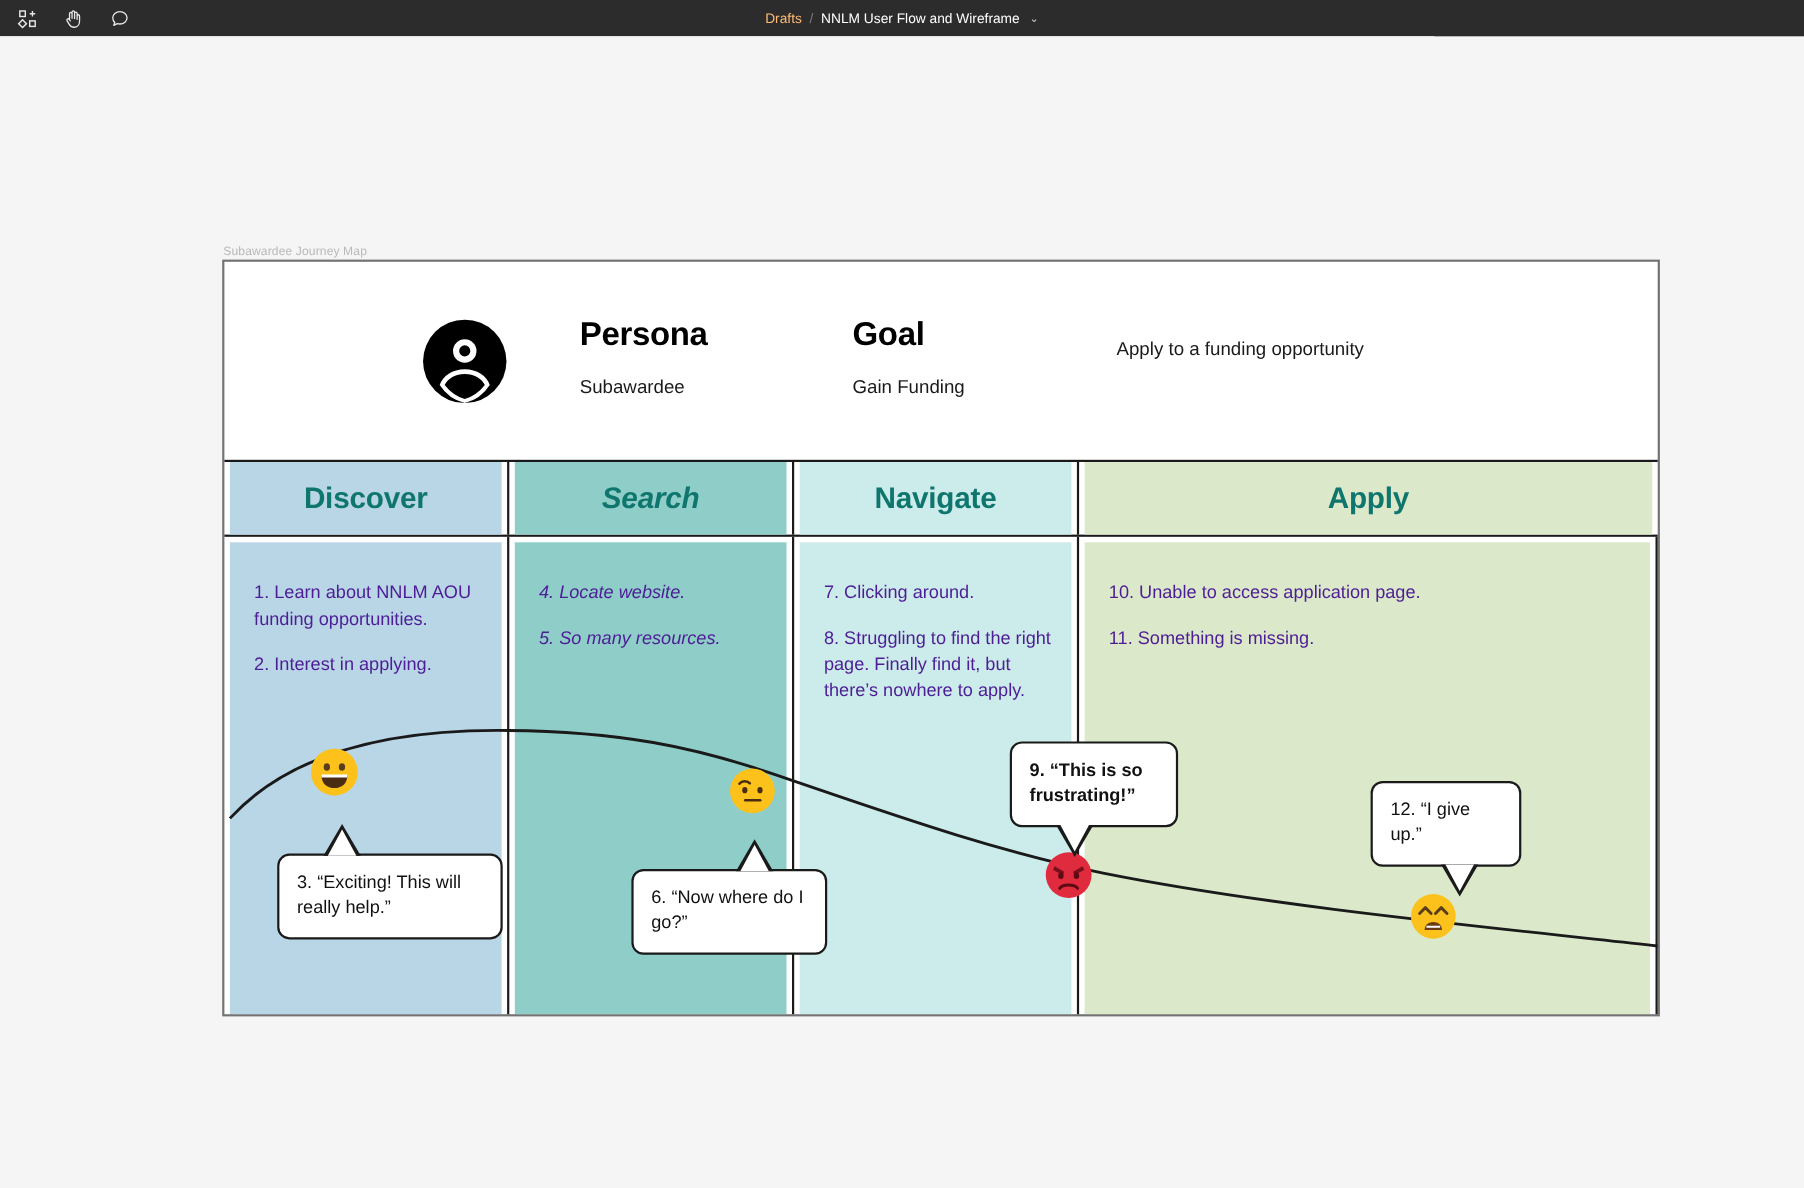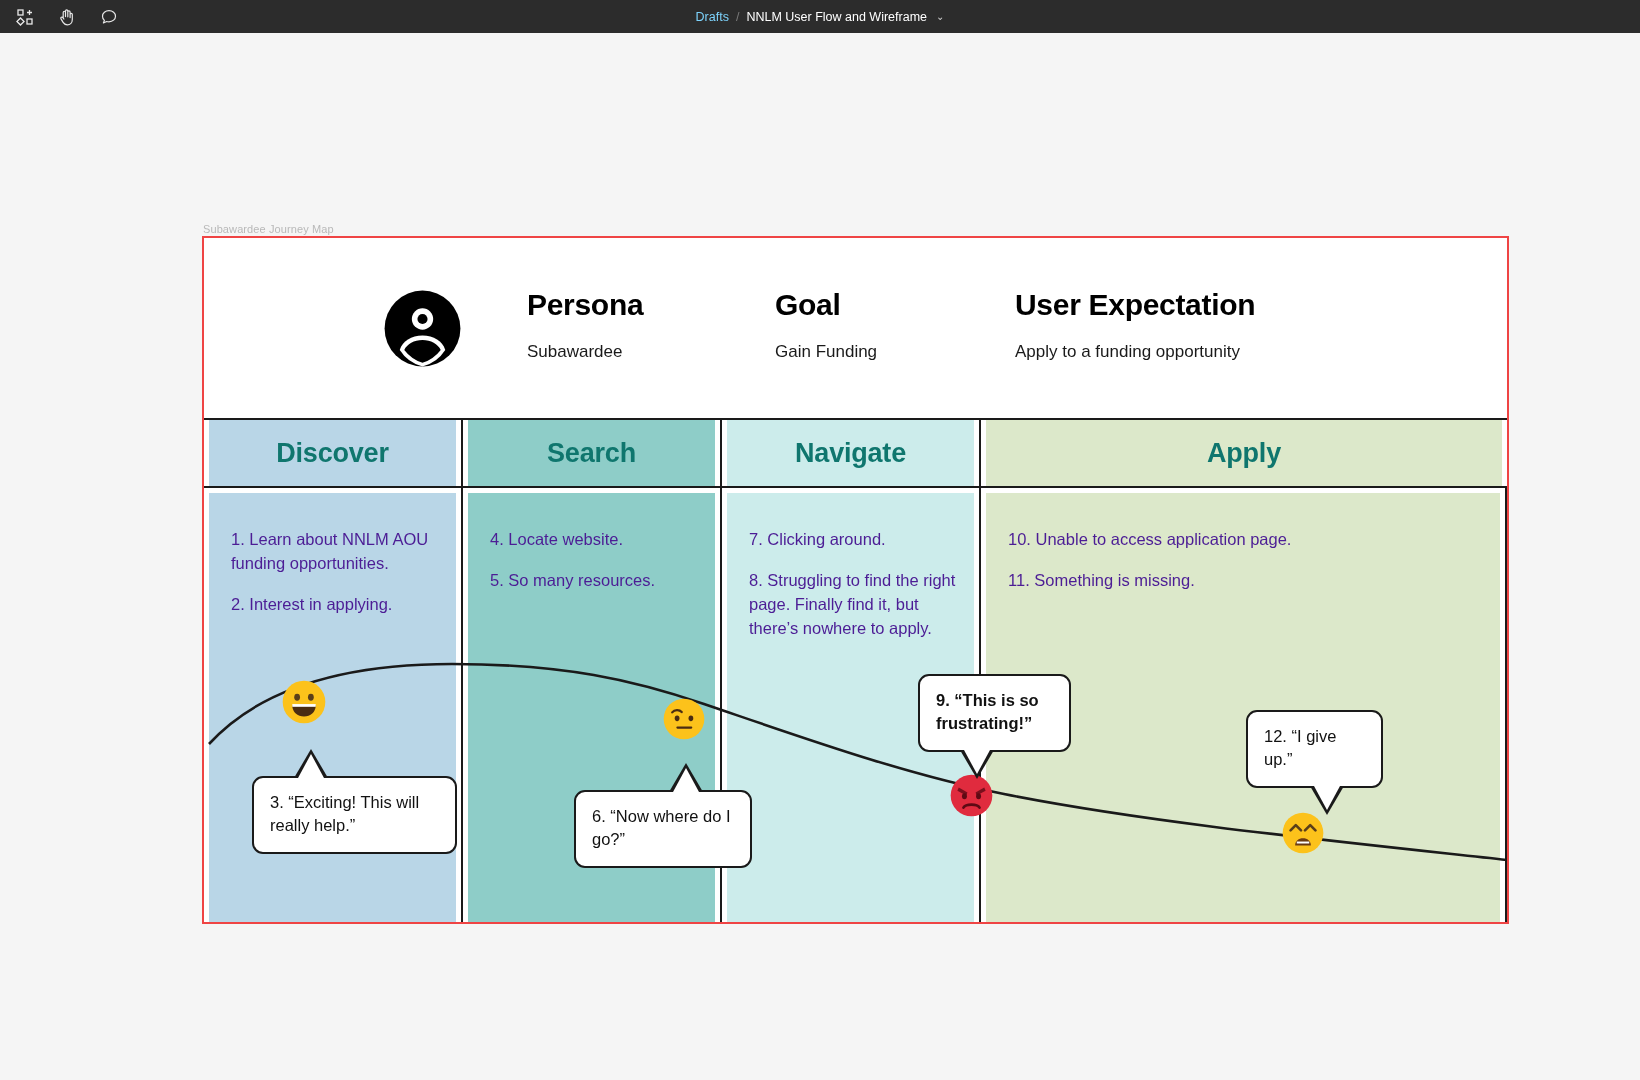--- a/index.html
+++ b/index.html
@@ -23,38 +23,38 @@
     display: flex; align-items: center; justify-content: center;
     cursor: pointer;
   }
   .tool-btn svg { display: block; }
   #breadcrumb {
     position: absolute; left: 0; right: 0;
     display: flex; align-items: center; justify-content: center;
     gap: 7px;
     font-size: 12.5px; color: #ffffff;
   }
-  #breadcrumb .crumb-muted { color: #7dd3fc; }
+  #breadcrumb .crumb-muted { color: #fdba74; }
   #breadcrumb .crumb-sep   { color: #7a7a7a; }
   #breadcrumb .crumb-chev  { color: #cfcfcf; font-size: 10px; margin-left: 2px; }
 
   
   #canvas { position: absolute; top: 33px; left: 0; width: 1304px; height: 1047px; background: #f5f5f5; }
 
   #frame-label {
     position: absolute; left: 203px; top: 190px;
     font-size: 11px; color: #b9b9b9; letter-spacing: .1px;
     white-space: nowrap;
   }
 
   #journey {
     position: absolute; left: 202px; top: 203px;
     width: 1307px; height: 688px;
     background: #ffffff;
-    border: 2px solid #ef4444;
+    border: 2px solid #737373;
   }
 
   
   #persona-row {
     position: relative;
     height: 182px;
     border-bottom: 2px solid #1a1a1a;
     display: flex; align-items: center;
   }
   #avatar { margin-left: 179px; width: 79px; height: 79px; flex: none; }
@@ -73,21 +73,21 @@
     display: flex; align-items: center; justify-content: center;
     border-right: 2px solid #1a1a1a;
   }
   .col-body { border-right: 2px solid #1a1a1a; overflow: hidden; }
   .col-head:last-child, .col-body:last-child { border-right: none; }
   .col-head .label {
     position: relative; z-index: 2;
     font-size: 27px; font-weight: bold; color: #0f766e; letter-spacing: -.2px;
   }
   .c0 { flex: 0 0 259px; }
-  .c1 { flex: 0 0 259px; }
+  .c1 { flex: 0 0 259px; font-style: italic; }
   .c2 { flex: 0 0 259px; }
   .c3 { flex: 1 1 auto; }
   .swatch-inset { position: absolute; left: 5px; right: 5px; top: 5px; bottom: 0; }
   .head-swatch  { position: absolute; left: 5px; right: 5px; top: 0; bottom: 0; }
 
   .notes { position: relative; z-index: 3; padding: 40px 0 0 27px; }
   .note { font-size: 16.5px; line-height: 1.45; color: #4c1d95; margin-bottom: 17px; }
   .note.wide { padding-right: 18px; }
 
   
@@ -176,21 +176,20 @@
         <div class="hdr-title">Persona</div>
         <div class="hdr-value">Subawardee</div>
       </div>
 
       <div class="hdr-block" id="blk-goal">
         <div class="hdr-title">Goal</div>
         <div class="hdr-value">Gain Funding</div>
       </div>
 
       <div class="hdr-block" id="blk-expect">
-        <div class="hdr-title">User Expectation</div>
         <div class="hdr-value">Apply to a funding opportunity</div>
       </div>
     </div>
 
     <div id="stage-head">
       <div class="col-head c0">
         <div class="head-swatch" id="hs0" style="background: rgb(185, 214, 231);"></div>
         <div class="label">Discover</div>
       </div>
       <div class="col-head c1">

